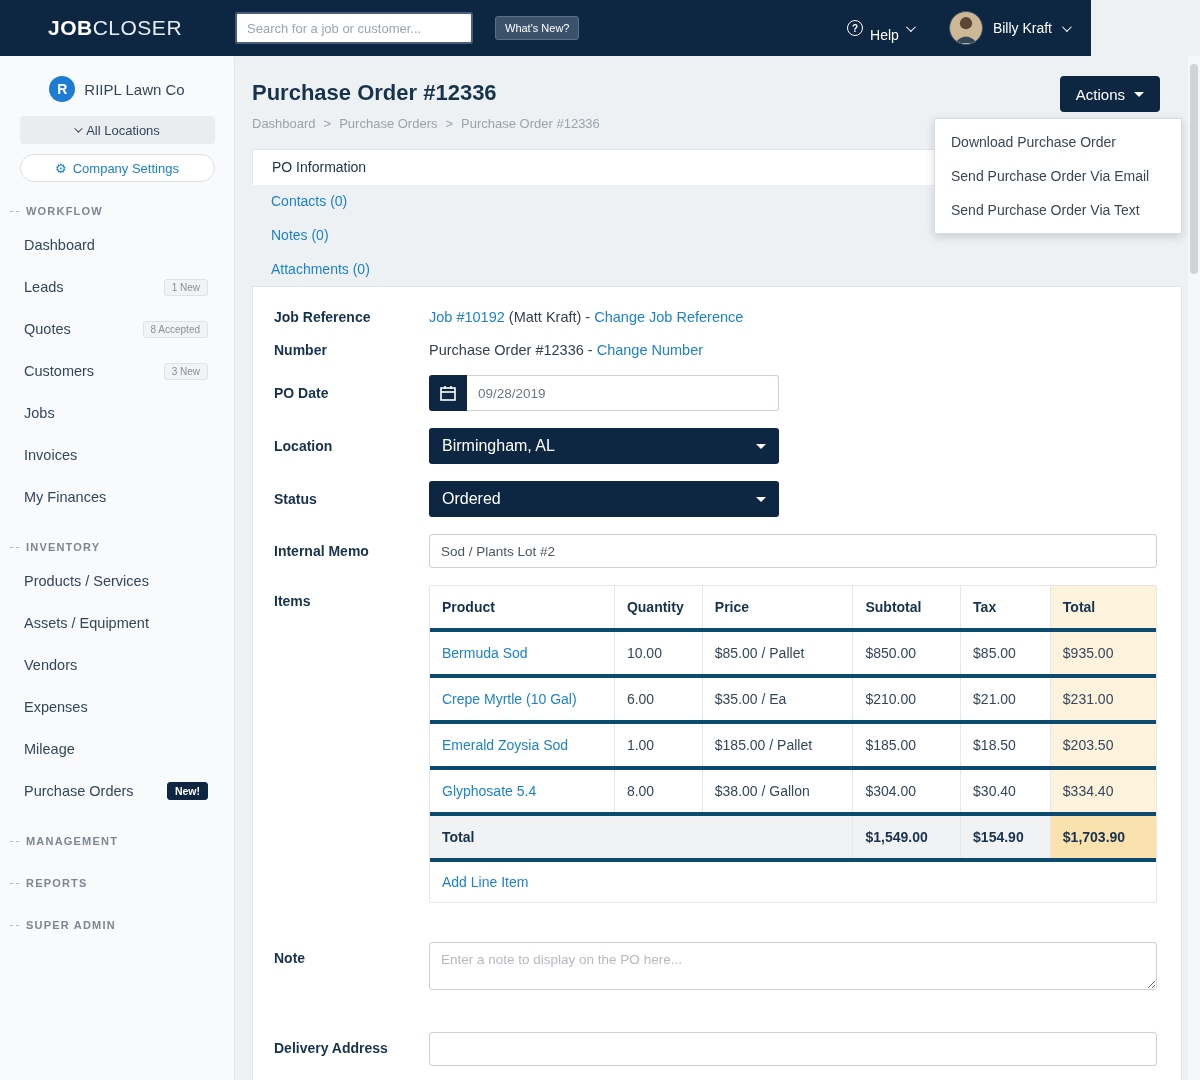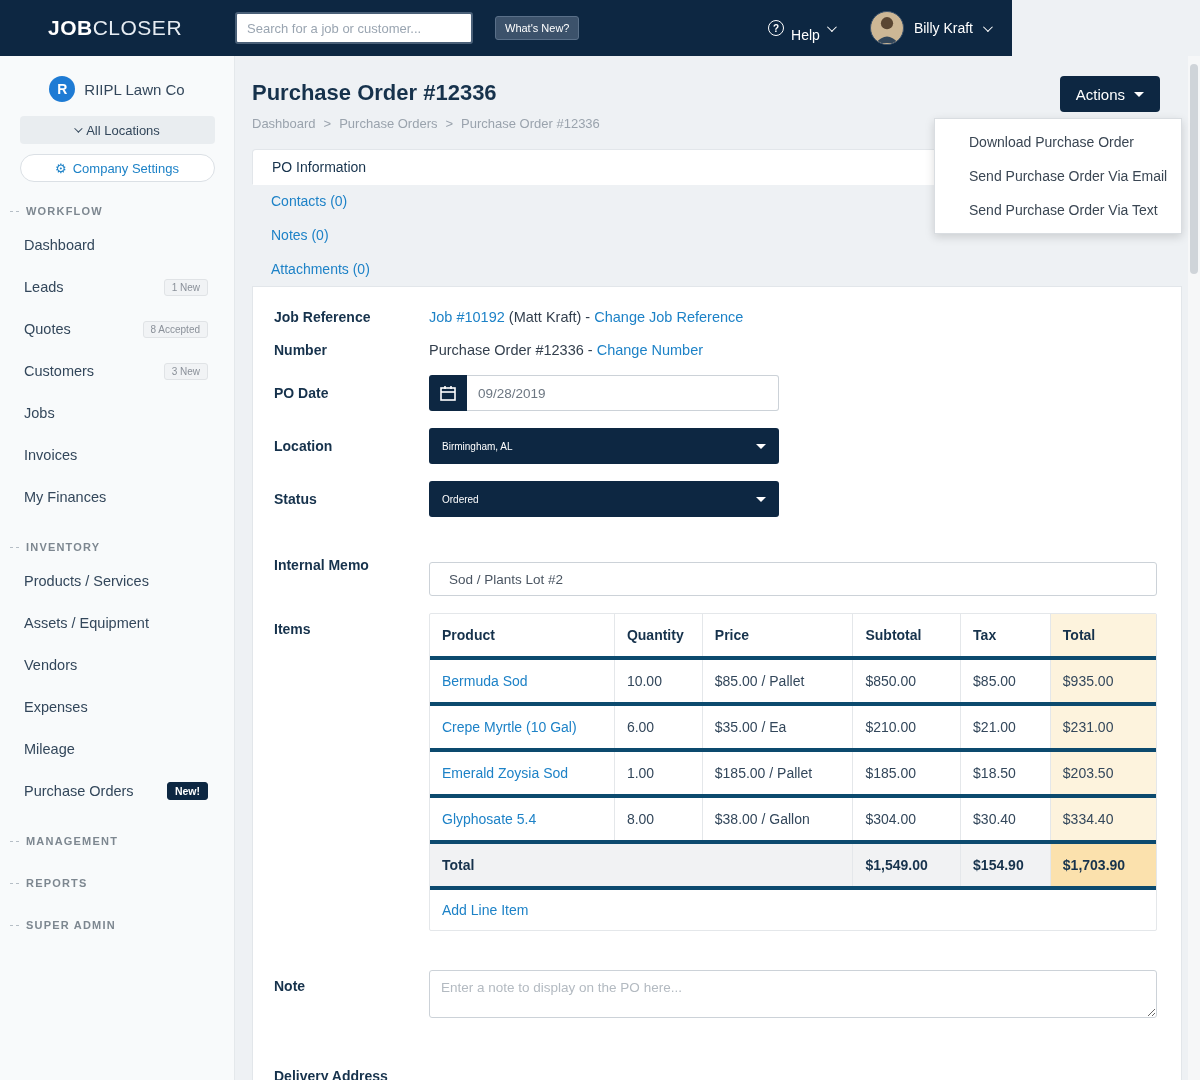--- a/index.html
+++ b/index.html
@@ -1,20 +1,20 @@
 <!DOCTYPE html>
 <html><head>
 <meta charset="utf-8">
 <style>
   * { box-sizing: border-box; margin: 0; padding: 0; }
   html, body { width: 1200px; height: 1080px; overflow: hidden; }
   body { font-family: "Liberation Sans", sans-serif; background: #eef1f4; color: #33475b; }
 
   
-  .topbar { position: fixed; top:0; left:0; width:1012px; height:56px; background:#0d2742; display:flex; align-items:center; z-index:60; }
+  .topbar { position: fixed; top:0; left:0; width:1091px; height:56px; background:#0d2742; display:flex; align-items:center; z-index:60; }
   .logo { width:235px; padding-left:48px; font-size:21px; letter-spacing:.5px; color:#fff; white-space:nowrap; }
   .logo b { font-weight:bold; }
   .logo span.light { font-weight:300; color:#e6ecf2; }
   .top-search { width:238px; height:32px; border:2px solid #4a6078; border-radius:3px; background:#fff; padding:0 10px; font-size:13px; color:#333; outline:none; }
   .top-search::placeholder { color:#9aa5b1; }
   .whatsnew { margin-left:22px; background:#3c526b; border:1px solid #5a7089; color:#fff; font-size:11px; font-weight:normal; padding:5px 9px; border-radius:3px; cursor:pointer; }
   .top-right { margin-left:auto; display:flex; align-items:center; gap:10px; padding-right:22px; color:#fff; }
   .help-wrap { display:flex; align-items:center; gap:7px; margin-right:26px; cursor:pointer; }
   .qcircle { width:16px; height:16px; border:1.5px solid #fff; border-radius:50%; display:flex; align-items:center; justify-content:center; font-size:10px; font-weight:bold; color:#fff; }
   .help-text { font-size:14px;margin-top:14px; }
@@ -41,44 +41,44 @@
   
   .main { margin-left:235px; padding:24px 18px 0 17px; position:relative; height:1024px; margin-top:56px; }
   .page-title { font-size:22px; font-weight:bold; color:#16324c; }
   .breadcrumb { margin-top:10px; font-size:13px; color:#9aa3ad; display:flex; gap:8px; align-items:center; }
   .breadcrumb a { color:#9aa3ad; text-decoration:none; cursor:pointer; }
 
   .actions-wrap { position:absolute; top:20px; right:40px; }
   .actions-btn { background:#0d2742; color:#fff; border:none; border-radius:4px; height:36px; padding:0 16px; font-size:15px; font-family:inherit; cursor:pointer; display:flex; align-items:center; gap:9px; }
   .caret { width:0; height:0; border-left:5px solid transparent; border-right:5px solid transparent; border-top:5px solid #fff; display:inline-block; }
   .actions-menu { position:absolute; top:42px; right:-22px; width:248px; background:#fff; border:1px solid #d9dde1; box-shadow:0 3px 9px rgba(0,0,0,.15); z-index:80; padding:6px 0; }
-  .menu-item { padding:9px 16px; font-size:14px; color:#3a4653; cursor:pointer; white-space:nowrap;margin-left:18px; }
+  .menu-item { padding:9px 16px; font-size:14px; color:#3a4653; cursor:pointer; white-space:nowrap; }
 
   .tabs { display:flex; margin-top:18px; position:relative; z-index:2;flex-direction:column; }
   .tab { padding:9px 19px; font-size:14px; color:#1d82c7; cursor:pointer; }
   .tab.active { background:#fff; color:#16324c; border:1px solid #e2e6ea; border-bottom:1px solid #fff; border-radius:4px 4px 0 0; margin-bottom:-1px; }
 
   .card { background:#fff; border:1px solid #e2e6ea; padding:22px 24px 20px 21px; min-height:1040px; position:relative; z-index:1; }
 
   .f-row { display:flex; align-items:center; margin-bottom:17px; }
   .f-row.top { align-items:flex-start; }
   .f-label { flex:0 0 155px; font-size:14px; font-weight:bold; color:#16324c; }
   .f-row.top .f-label { padding-top:8px; }
   .control { flex:1; max-width:730px; font-size:14.5px; }
   a.blue, .blue { color:#1d82c7; text-decoration:none; cursor:pointer; }
   .darktext { color:#333f4d; }
 
   .date-group { display:flex; width:350px; }
   .date-btn { width:38px; height:36px; background:#0d2742; border:none; border-radius:3px 0 0 3px; display:flex; align-items:center; justify-content:center; cursor:pointer; }
   .date-input { flex:1; height:36px; border:1px solid #ccd2d8; border-left:none; border-radius:0 3px 3px 0; padding:0 11px; font-size:13.5px; color:#6d7782; font-family:inherit; outline:none; }
 
-  .navy-select { width:350px; height:36px; background:#0d2742; color:#fff; border:none; border-radius:3px; display:flex; align-items:center; padding:0 13px; font-size:10px; cursor:pointer; }
+  .navy-select { width:350px; height:36px; background:#0d2742; color:#fff; border:none; border-radius:3px; display:flex; align-items:center; padding:0 13px; font-size:16px; cursor:pointer; }
   .navy-select .caret { margin-left:auto; }
 
-  .text-input { width:100%; height:34px; border:1px solid #ccd2d8; border-radius:3px; padding:0 19px; font-size:13.5px; color:#4a5562; font-family:inherit; outline:none;margin-top:28px; }
+  .text-input { width:100%; height:34px; border:1px solid #ccd2d8; border-radius:3px; padding:0 11px; font-size:13.5px; color:#4a5562; font-family:inherit; outline:none; }
   .text-input::placeholder, textarea::placeholder { color:#b3bac1; }
 
   .items-box { border:1px solid #e4e7ea; border-radius:2px; }
   table.po-items { width:100%; border-collapse:collapse; font-size:14px; }
   .po-items th, .po-items td { border-bottom:4px solid #0c4a6e; border-right:1px solid #e4e7ea; padding:13px 12px; text-align:left; }
   .po-items th:last-child, .po-items td:last-child { border-right:none; }
   .po-items th { color:#16324c; font-weight:bold; }
   .col-total { background:#fdf3dd; }
   tr.total-row td { background:#f1f2f3; font-weight:bold; color:#16324c; }
   tr.total-row td.col-total { background:#fbe1ad; }

